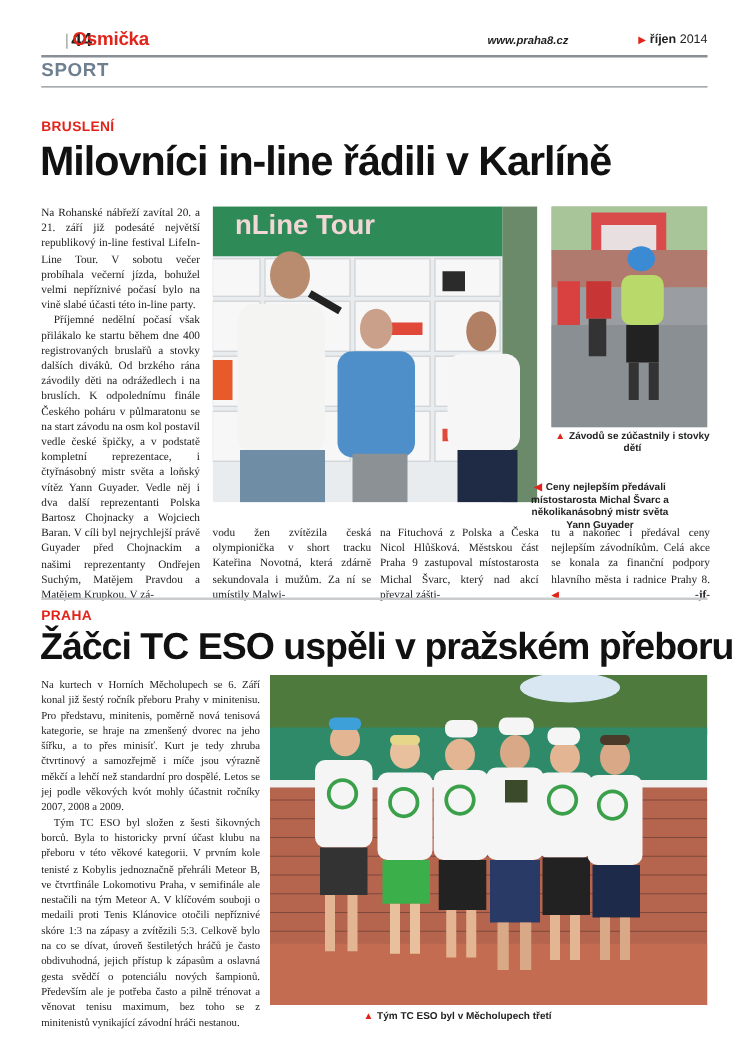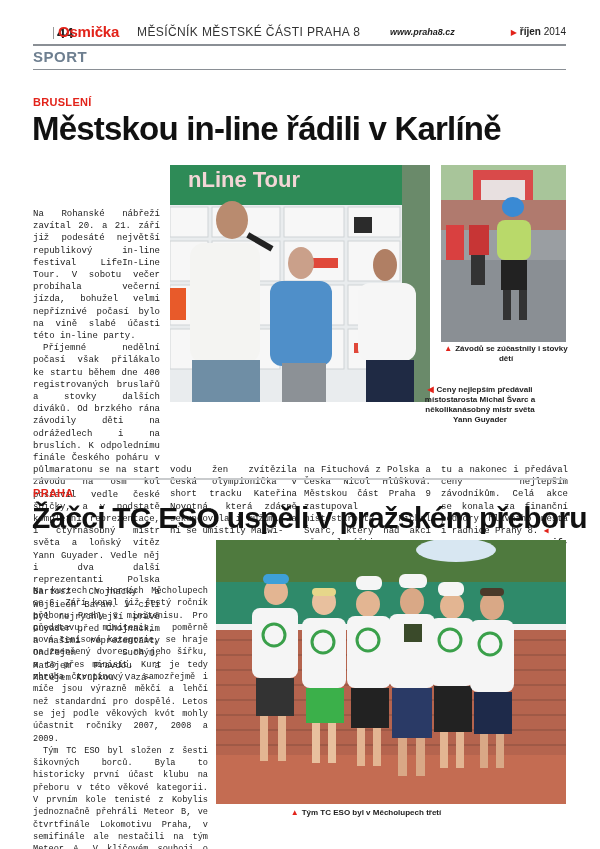--- a/index.html
+++ b/index.html
@@ -14,47 +14,46 @@
   .web { position:absolute; left:357px; top:3px; font-family:"Liberation Sans", sans-serif; font-weight:bold; font-size:9px; color:#222;font-style:italic; }
   .date { position:absolute; right:0; top:2px; font-family:"Liberation Sans", sans-serif; font-size:10px; color:#222; }
   .date b { font-weight:bold; }
   .date .arr { color:#e2231a; font-size:8px; margin-right:3px; }
   .rule1 { left:33px; top:44px; width:533px; height:2px; background:#8a8f95; }
   .section { left:33px; top:48px; font-family:"Liberation Sans", sans-serif; font-weight:bold; font-size:15px; color:#6e7f90; letter-spacing:0.5px; }
   .rule2 { left:33px; top:69px; width:533px; height:1px; background:#8a8f95; }
   
   .kicker { font-family:"Liberation Sans", sans-serif; font-weight:bold; font-size:11px; color:#e2231a; letter-spacing:0.3px; }
   .headline { font-family:"Liberation Sans", sans-serif; font-weight:bold; font-size:33px; color:#111; letter-spacing:-0.8px; white-space:nowrap; }
-  .body { font-family:Liberation Mono, monospace; font-size:9px; line-height:12.2px; text-align:justify; color:#222;margin-top:44px; }
+  .body { font-family:Liberation Serif, serif; font-size:9px; line-height:12.2px; text-align:justify; color:#222; }
   .body p { margin:0; }
   .body p + p { text-indent:10px; }
   .endmark { color:#e2231a; font-size:8px; }
   .sign { float:right; font-weight:bold; }
   .cap { font-family:"Liberation Sans", sans-serif; font-weight:bold; font-size:8px; line-height:10px; color:#222;text-align:center; }
   .cap .tri { color:#e2231a; font-size:8px; margin-right:3px; }
   .photo { overflow:hidden; }
   .rule3 { left:33px; top:478px; width:533px; height:2px; background:#c9cbcd; }
 </style>
 </head>
 <body>
 
 <div id="hdr" class="abs">
   <span class="pno">44</span>
   <span class="pbar"></span>
   <span class="logo">Osmička</span>
-  <span class="mname">MĚSÍČNÍK MĚSTSKÉ ČÁSTI PRAHA 8</span>
   <span class="web">www.praha8.cz</span>
   <span class="date"><span class="arr">▶</span><b>říjen</b> <span>2014</span></span>
 </div>
 <div class="abs rule1"></div>
 <div class="abs section">SPORT</div>
 <div class="abs rule2"></div>
 
 <div class="abs kicker" style="left:33px; top:96px;">BRUSLENÍ</div>
-<div class="abs headline" style="left:32px; top:110px;">Městskou in-line řádili v Karlíně</div>
+<div class="abs headline" style="left:32px; top:110px;">Milovníci in-line řádili v Karlíně</div>
 
 <div class="abs body" style="left:33px; top:164px; width:127px;">
   <p>Na Rohanské nábřeží zavítal 20. a 21. září již podesáté největší republikový in-line festival LifeIn-Line Tour. V sobotu večer probíhala večerní jízda, bohužel velmi nepříznivé počasí bylo na vině slabé účasti této in-line party.</p>
   <p>Příjemné nedělní počasí však přilákalo ke startu během dne 400 registrovaných bruslařů a stovky dalších diváků. Od brzkého rána závodily děti na odrážedlech i na bruslích. K odpolednímu finále Českého poháru v půlmaratonu se na start závodu na osm kol postavil vedle české špičky, a v podstatě kompletní reprezentace, i čtyřnásobný mistr světa a loňský vítěz Yann Guyader. Vedle něj i dva další reprezentanti Polska Bartosz Chojnacky a Wojciech Baran. V cíli byl nejrychlejší právě Guyader před Chojnackim a našimi reprezentanty Ondřejen Suchým, Matějem Pravdou a Matějem Krupkou. V zá-</p>
 </div>
 
 <div class="abs photo" style="left:170px; top:165px; width:260px; height:237px;">
   <svg width="260" height="237" viewBox="0 0 260 237">
     <rect x="0" y="0" width="260" height="237" fill="#e9ecee"></rect>
     <rect x="0" y="0" width="232" height="40" fill="#2e8b57"></rect>

